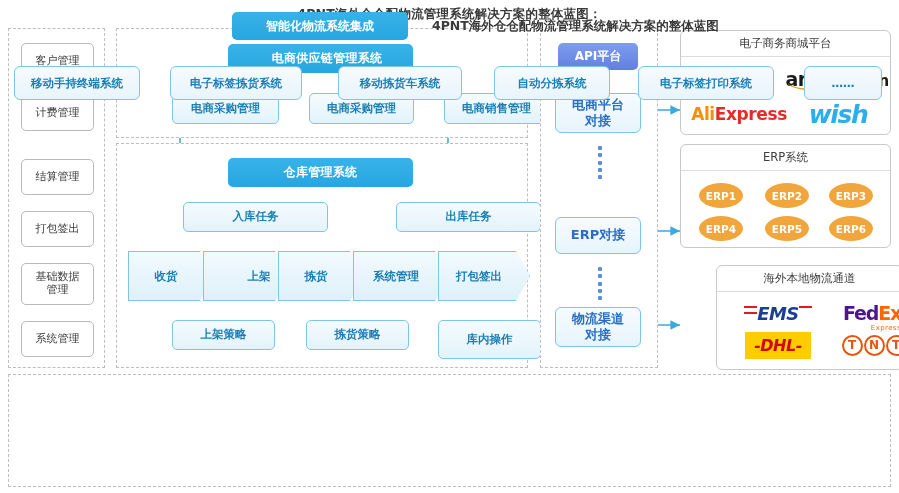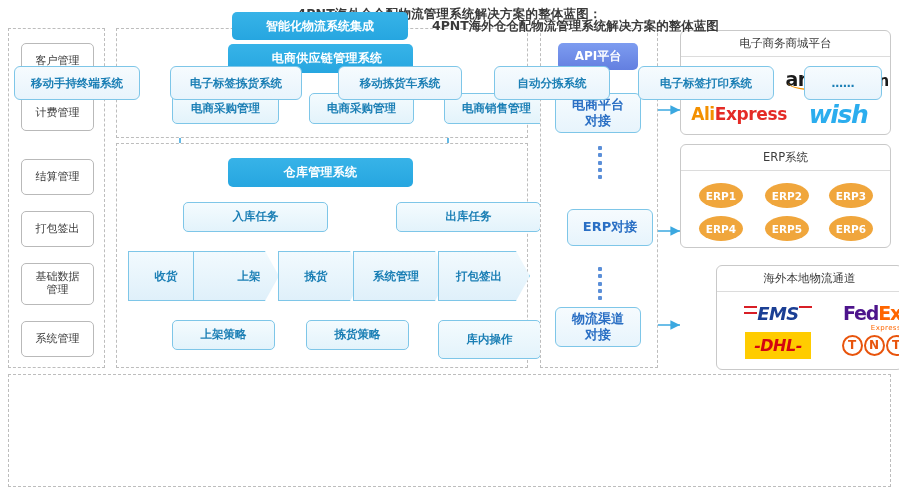--- a/index.html
+++ b/index.html
@@ -249,21 +249,21 @@
   <div class="lt-box" style="left:139px; top:202px; width:145px; height:30px;">
     <span>入库任务</span>
   </div>
   <div class="lt-box" style="left:352px; top:202px; width:145px; height:30px;">
     <span>出库任务</span>
   </div>
 
   <div class="chev" style="left:128px; top:251px; width:86px;">
     <span>收货</span>
   </div>
-  <div class="chev" style="left:193px; top:251px; width:86px;padding-left:36px;">
+  <div class="chev" style="left:203px; top:251px; width:86px;padding-left:36px;">
     <span>上架</span>
   </div>
   <div class="chev" style="left:278px; top:251px; width:86px;">
     <span>拣货</span>
   </div>
   <div class="chev" style="left:353px; top:251px; width:96px;">
     <span>系统管理</span>
   </div>
   <div class="chev" style="left:438px; top:251px; width:92px;">
     <span>打包签出</span>
@@ -289,21 +289,21 @@
     </div>
 
     <div class="vdots" style="top:114px;">
       <i></i>
         <i></i>
         <i></i>
         <i></i>
         <i></i>
     </div>
 
-    <div class="api-box" style="top:180px; height:37px;margin-left:12px;">
+    <div class="api-box" style="top:188px; height:37px;">
       <span>ERP对接</span>
     </div>
 
     <div class="vdots" style="top:235px;">
       <i></i>
         <i></i>
         <i></i>
         <i></i>
         <i></i>
     </div>

